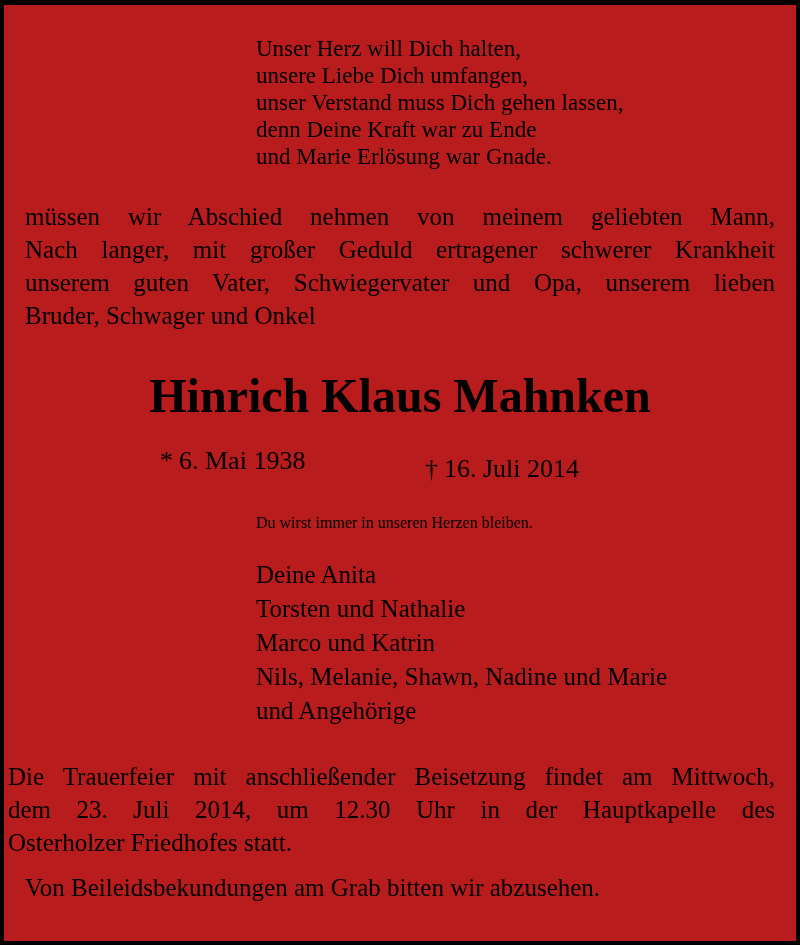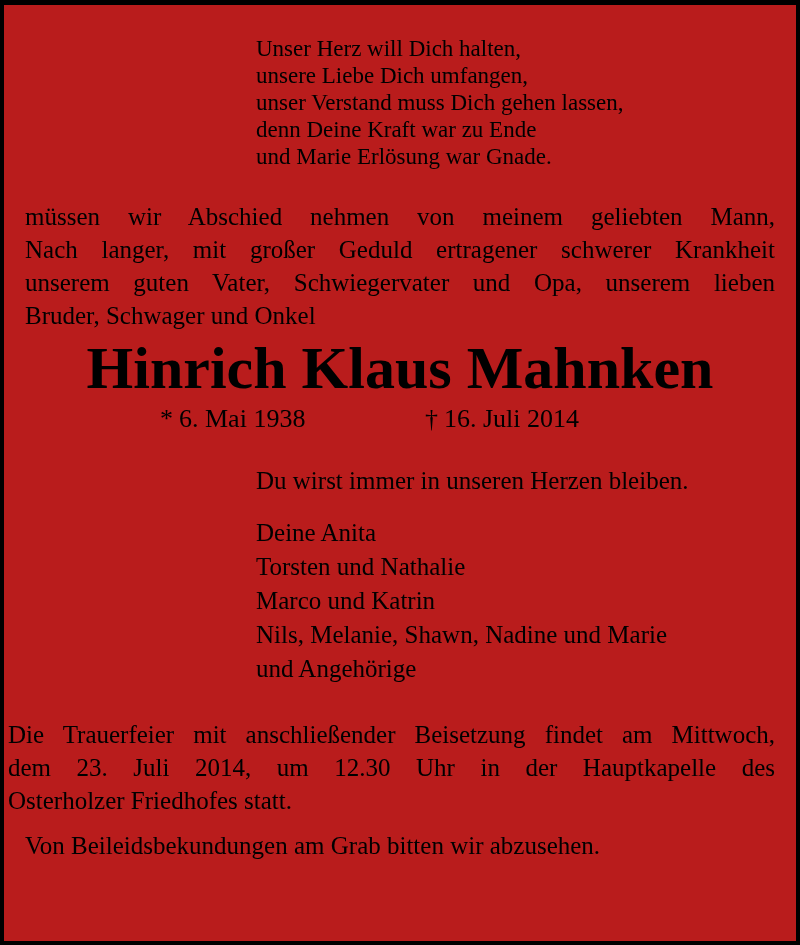--- a/index.html
+++ b/index.html
@@ -33,42 +33,43 @@
   }
   .jline {
     text-align: justify;
     text-align-last: justify;
   }
   .jline.last {
     text-align-last: left;
   }
   
   .name {
-    margin-top: 4px;
-    font-size: 60px;
+    margin-top: 32px;
+    font-size: 48px;
     line-height: 64px;
     font-weight: bold;
     text-align: center;
     white-space: nowrap;
   }
   
   .dates {
     position: relative;
     height: 38px;
+    margin-top: 14px;
     font-size: 26px;
     line-height: 38px;
     text-align: right;
   }
   .birth-date { position: absolute; left: 156px; top: 0; }
-  .death-date { position: absolute; left: 421px; top: 0; }
+  .death-date { position: absolute; left: 421px; top: 8px; }
   .date-symbol { display: inline-block; margin-right: 6px; }
   
   .dedication {
     margin: 28px 18px 0 252px;
-    font-size: 25px;
+    font-size: 16px;
     line-height: 30px;
   }
   
   .mourners {
     margin: 20px 0 0 252px;
     font-size: 25px;
     line-height: 34px;
   }
   
   .funeral {

